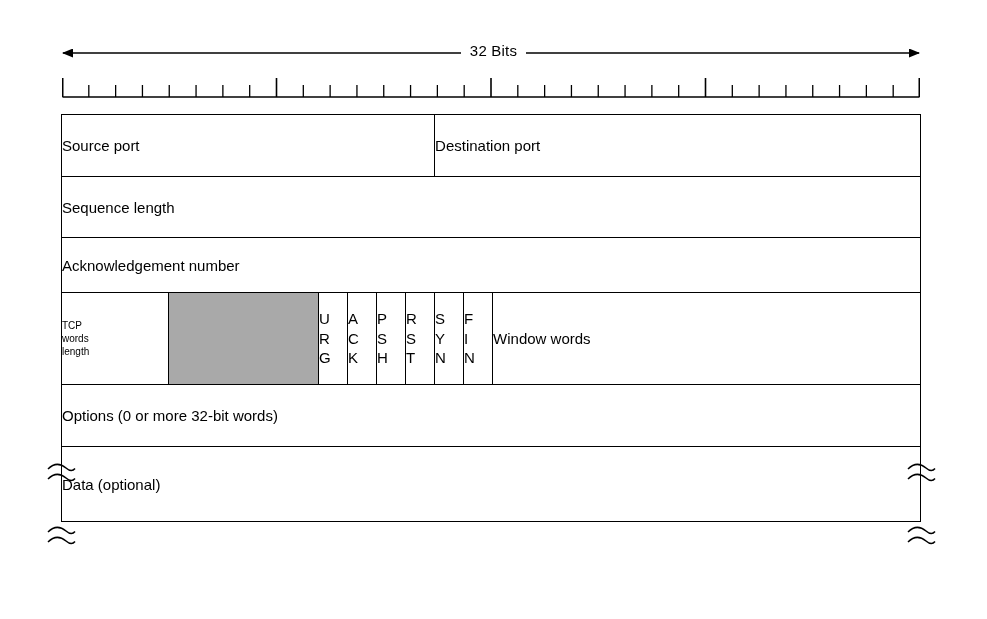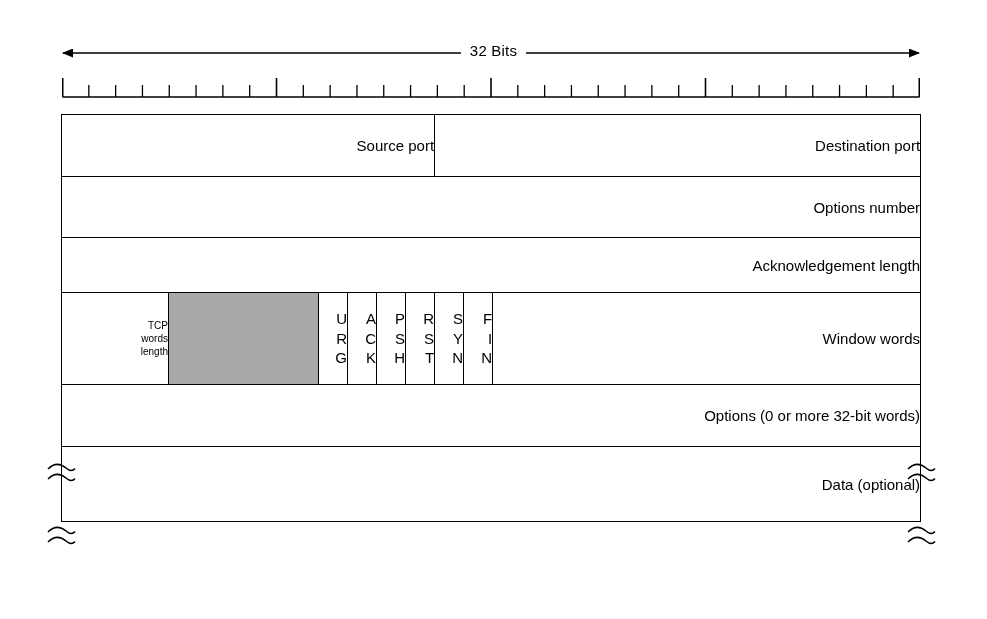--- a/index.html
+++ b/index.html
@@ -57,21 +57,21 @@
   .hdr {
     position: absolute;
     left: 61px;
     top: 114px;
     width: 859px;
     border-collapse: collapse;
     table-layout: fixed;
   }
   .hdr td {
     border: 1px solid #000000;
-    text-align: right;
+    text-align: left;
     vertical-align: middle;
     font-size: 15px;
     padding: 0;
     background: #ffffff;
   }
 
   .r-port   { height: 62px; }
   .r-seq    { height: 61px; }
   .r-ack    { height: 55px; }
   .r-flags  { height: 92px; }
@@ -177,24 +177,24 @@
         <col style="width:29px">
         <col style="width:29px">
       <col style="width:428px">
     </colgroup>
     <tbody>
       <tr class="r-port">
         <td colspan="6">Source port</td>
         <td colspan="3">Destination port</td>
       </tr>
       <tr class="r-seq">
-        <td colspan="9">Options number</td>
+        <td colspan="9">Sequence length</td>
       </tr>
       <tr class="r-ack">
-        <td colspan="9">Acknowledgement length</td>
+        <td colspan="9">Acknowledgement number</td>
       </tr>
       <tr class="r-flags">
         <td class="hdrlen">
           <span>TCP</span><br>
           <span>words</span><br>
           <span>length</span>
         </td>
         <td class="reserved"></td>
         <td class="flagcell">
           <span class="fl">U</span>

